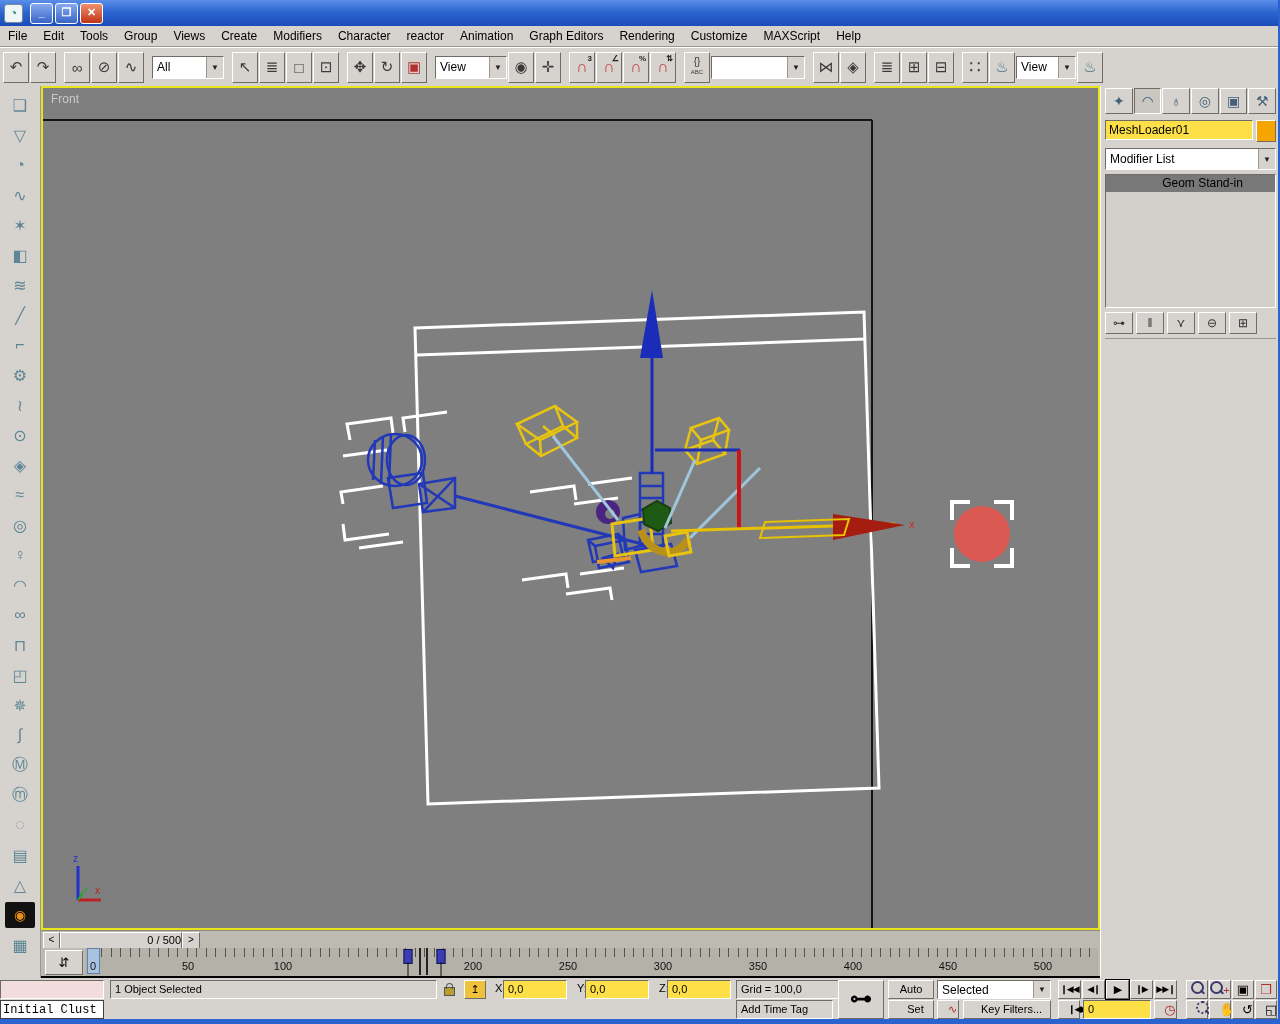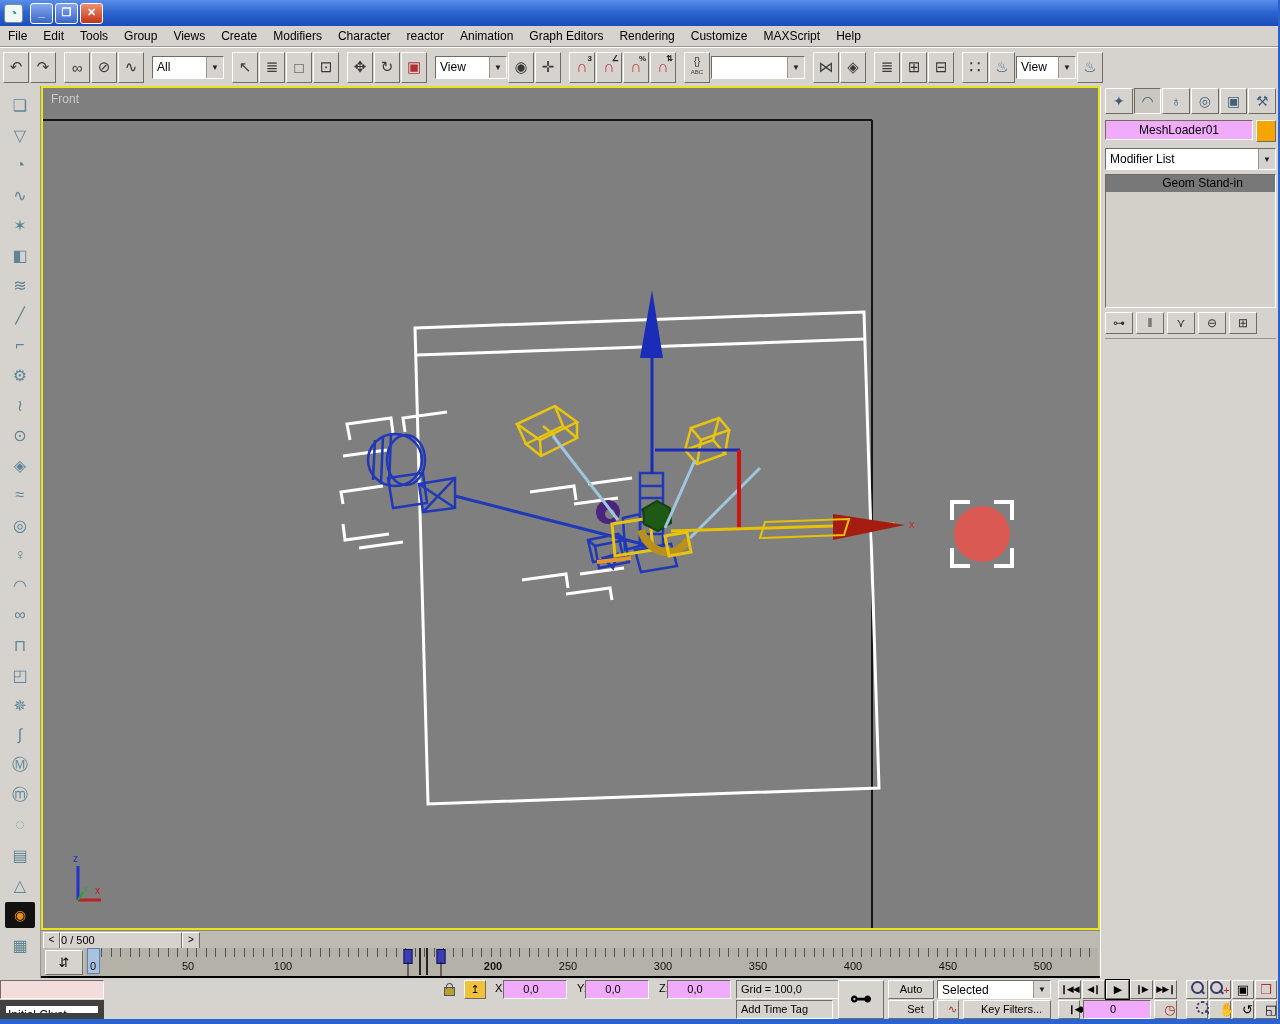--- a/index.html
+++ b/index.html
@@ -1,21 +1,21 @@
 <!DOCTYPE html>
 <html><head>
 <meta charset="utf-8">
 <style>
   html,body{margin:0;padding:0;background:#000;}
   body{width:1280px;height:1024px;position:relative;overflow:hidden;
        font-family:"Liberation Sans",sans-serif;font-size:12px;color:#000;
        -webkit-font-smoothing:antialiased;}
   
   .raised{background:#d6d3ce;border:1px solid;border-color:#ffffff #6f6c66 #6f6c66 #ffffff;}
-  .sunken{background:#f0abfc;border:1px solid;border-color:#6f6c66 #ffffff #ffffff #6f6c66;text-align:center;}
+  .sunken{background:#fde047;border:1px solid;border-color:#6f6c66 #ffffff #ffffff #6f6c66;}
   .sunken-gray{background:#d6d3ce;border:1px solid;border-color:#6f6c66 #ffffff #ffffff #6f6c66;}
   
   #titlebar{position:absolute;left:0;top:0;width:1280px;height:26px;
     background:linear-gradient(180deg,#5a8ee8 0%,#2a63cf 50%,#1c4cb8 100%);
     display:flex;align-items:center;padding:0 4px;box-sizing:border-box;}
   #app-icon{width:17px;height:17px;background:#eef6f6;border:1px solid #7a8a9a;border-radius:3px;
     color:#1f8a78;font-weight:bold;font-size:12px;line-height:16px;text-align:center;margin-right:5px;}
   #title-text{color:#fff;font-weight:bold;font-size:13px;text-shadow:1px 1px 1px #12307e;flex:1;
     white-space:nowrap;overflow:hidden;}
   .win-btn{width:21px;height:19px;margin-left:2px;border:1px solid #fff;border-radius:3px;
@@ -55,21 +55,21 @@
   #viewport-col{position:absolute;left:41px;top:86px;width:1059px;height:890px;background:#d6d3ce;}
   #viewport{position:absolute;left:0;top:0;width:1059px;height:844px;box-sizing:border-box;
     border:2px solid #e8e41c;background:#7f7f7f;overflow:hidden;}
   #vp-label{position:absolute;left:8px;top:4px;color:#c9c9c9;font-size:12px;}
   #scene{position:absolute;left:0;top:0;}
   
   #timeslider{position:absolute;left:0;top:844px;width:1059px;height:18px;background:#bdbab2;
     border-top:1px solid #8a877f;}
   #ts-prev{position:absolute;left:2px;top:1px;width:15px;height:15px;font-size:10px;line-height:14px;text-align:center;}
   #ts-handle{position:absolute;left:19px;top:1px;width:120px;height:15px;font-size:11px;
-    text-align:left;line-height:14px;}
+    text-align:right;line-height:14px;}
   #ts-next{position:absolute;left:141px;top:1px;width:16px;height:15px;font-size:10px;line-height:14px;text-align:center;}
   
   #trackbar{position:absolute;left:0;top:862px;width:1059px;height:28px;background:#bdbab2;}
   #mini-curve-btn{position:absolute;left:4px;top:2px;width:36px;height:23px;font-size:13px;
     display:flex;align-items:center;justify-content:center;}
   #ruler{position:absolute;left:44px;top:0;width:1013px;height:28px;overflow:hidden;
     background-image:
       repeating-linear-gradient(90deg,transparent 0px,transparent 8.5px,#55534e 8.5px,#55534e 9.5px),
       linear-gradient(#b4b1a9,#b4b1a9);
     background-size:100% 9px,100% 100%;background-repeat:no-repeat;background-position:8px 0,0 0;}
@@ -110,21 +110,21 @@
     position:relative;margin-top:7px;}
   .lock-icon::before{content:"";position:absolute;left:1px;top:-5px;width:5px;height:5px;
     border:1px solid #555;border-bottom:none;border-radius:4px 4px 0 0;}
   .mag-icon{display:inline-block;width:9px;height:9px;border:2px solid #3a3a6a;border-radius:50%;position:relative;}
   .mag-icon::after{content:"";position:absolute;left:7px;top:8px;width:5px;height:2px;background:#3a3a6a;
     transform:rotate(45deg);}
   .mag-icon.dotted{border-style:dotted;}
   .playb{font-size:9px;letter-spacing:-1px;line-height:17px;text-align:center;}
   .playb.default{outline:1px solid #000;}
   #listener-top{background:#f2dcdc;}
-  #listener-bottom{background:#fff;border:6px solid #404040;font-family:Liberation Sans, sans-serif;
+  #listener-bottom{background:#fff;border:1px solid #404040;font-family:Liberation Mono, monospace;
     font-size:12px;line-height:18px;padding:0 2px;white-space:nowrap;overflow:hidden;}
   
   #frame-bottom{position:absolute;left:0;top:1019px;width:1280px;height:5px;background:#2a63cf;}
   #frame-right{position:absolute;left:1278px;top:0;width:2px;height:1024px;background:#2a63cf;}
 </style>
 </head>
 <body>
 
 <div id="titlebar">
   <div id="app-icon">◔</div>
@@ -399,21 +399,21 @@
   <div id="trackbar">
     <span id="mini-curve-btn" class="raised">⇵</span>
     <div id="ruler">
       <div id="frame0-marker"></div>
       <div id="ruler-nums">
 
       <span class="ruler-num" style="left: 8px;">0</span>
           <span class="ruler-num" style="left: 103px;">50</span>
           <span class="ruler-num" style="left: 198px;">100</span>
           <span class="ruler-num" style="left: 282px; margin-top: 28px;">150</span>
-          <span class="ruler-num" style="left: 408px; font-weight: bold;">200</span>
+          <span class="ruler-num" style="left: 388px;">200</span>
           <span class="ruler-num" style="left: 483px;">250</span>
           <span class="ruler-num" style="left: 578px;">300</span>
           <span class="ruler-num" style="left: 673px;">350</span>
           <span class="ruler-num" style="left: 768px;">400</span>
           <span class="ruler-num" style="left: 863px;">450</span>
           <span class="ruler-num" style="left: 958px;">500</span>
         </div>
       <div id="tb-keys">
           <span class="tb-key key" style="left: 323.4px;"></span>
           <span class="tb-key tick" style="left: 334.8px;"></span>
@@ -465,20 +465,21 @@
       <span class="sb raised">⋎</span>
       <span class="sb raised">⊖</span>
       <span class="sb raised">⊞</span>
     </div>
 </div>
 
 <div id="statusbar">
   <div class="abs srow1 sunken-gray" id="listener-top" style="left:0;width:104px"></div>
   <div class="abs srow2" id="listener-bottom" style="left:0;width:104px">Initial Clust</div>
 
+  <div class="abs srow1 sunken-gray sfield" style="left:110px;width:327px">1 Object Selected</div>
 
   <span class="abs srow1" style="left:444px"><span class="lock-icon"></span></span>
   <span class="abs srow1 raised sbtn" style="left:464px;width:22px;background:#f0c23c">↥</span>
 
   <span class="abs srow1 sfield" style="left:491px">X:</span>
   <span class="abs srow1 sunken sfield coordfield" style="left:503px;width:64px">0,0</span>
   <span class="abs srow1 sfield" style="left:573px">Y:</span>
   <span class="abs srow1 sunken sfield coordfield" style="left:585px;width:64px">0,0</span>
   <span class="abs srow1 sfield" style="left:655px">Z:</span>
   <span class="abs srow1 sunken sfield coordfield" style="left:667px;width:64px">0,0</span>

